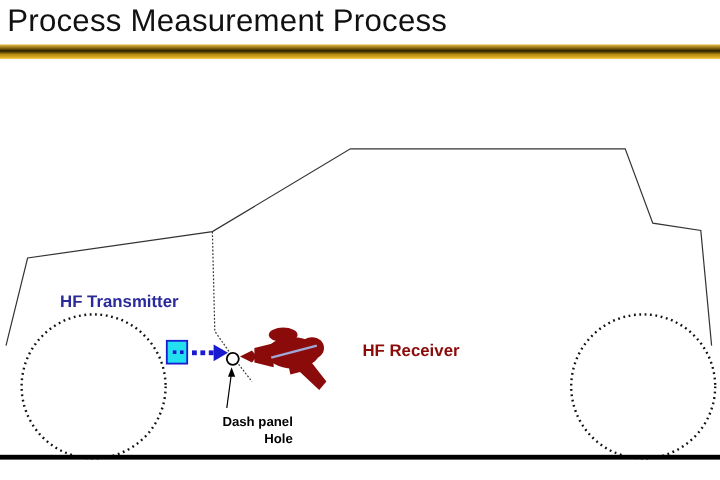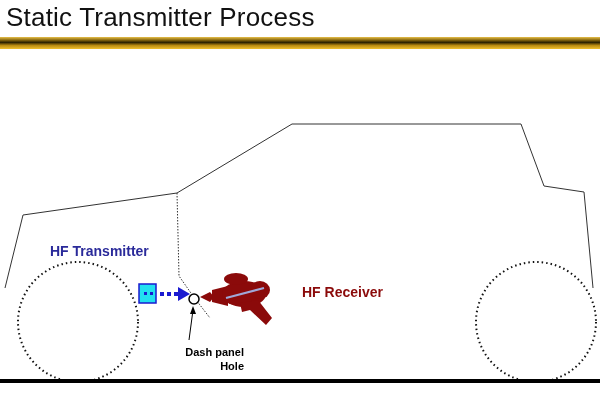--- a/index.html
+++ b/index.html
@@ -9,21 +9,21 @@
          background:linear-gradient(to bottom, #e8c04a 0%, #8a6a10 25%, #2a2000 45%, #b88a10 70%, #f0c030 100%); }
   svg { position:absolute; left:0; top:0; }
   .lbl { position:absolute; font-weight:bold; }
   .tx { left:50px; top:243px; font-size:14px; color:#2a2a9a; }
   .rx { left:286px; top:284px; font-size:14px; color:#8b0a0a;padding-left:16px; }
   .dash { left:180px; top:345px; font-size:11px; color:#000; text-align:right; width:64px; line-height:14px; }
 </style>
 </head>
 <body>
 
-<div class="title">Static Transmitter Process</div>
+<div class="title">Process Measurement Process</div>
 <div class="bar"></div>
 
 <svg width="600" height="400">
 
   <polyline points="5,288 23,215 177,193 292,124 521,124 544,186 584,192 593,288" fill="none" stroke="#333" stroke-width="1"></polyline>
 
   <polyline points="177,193 179,276 193,296 210,318" fill="none" stroke="#333" stroke-width="1" stroke-dasharray="1.5,1.5"></polyline>
 
   <circle cx="78" cy="322" r="60" fill="none" stroke="#111" stroke-width="2" stroke-dasharray="1.5,3"></circle>
   <circle cx="536" cy="322" r="60" fill="none" stroke="#111" stroke-width="2" stroke-dasharray="1.5,3"></circle>

